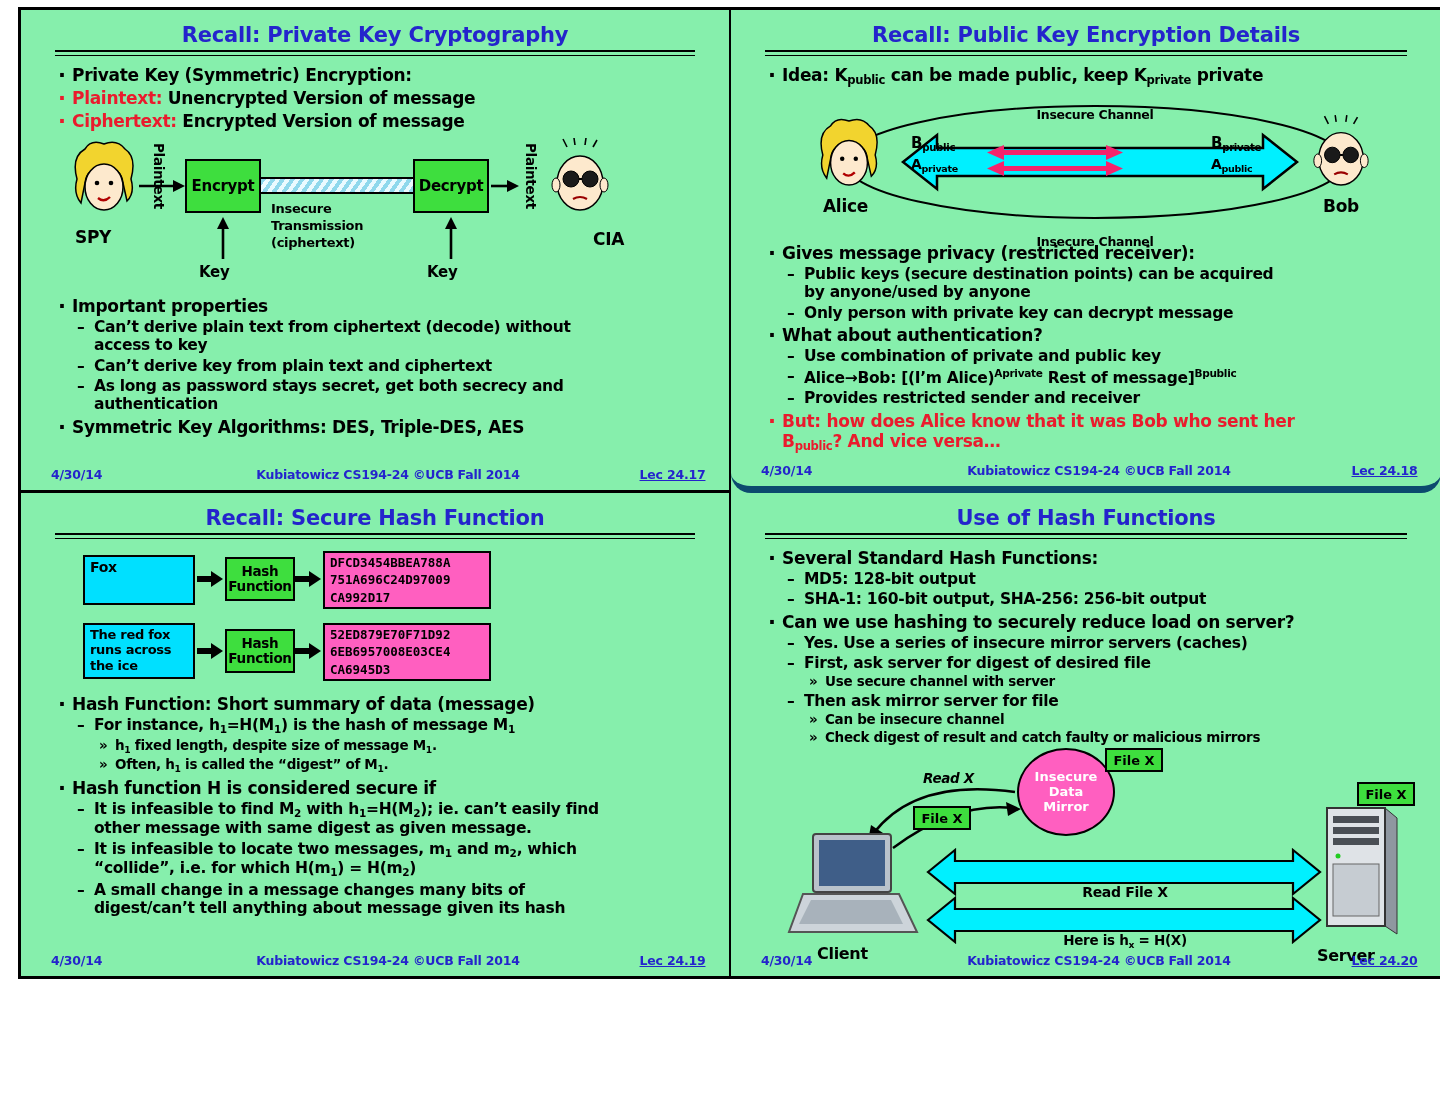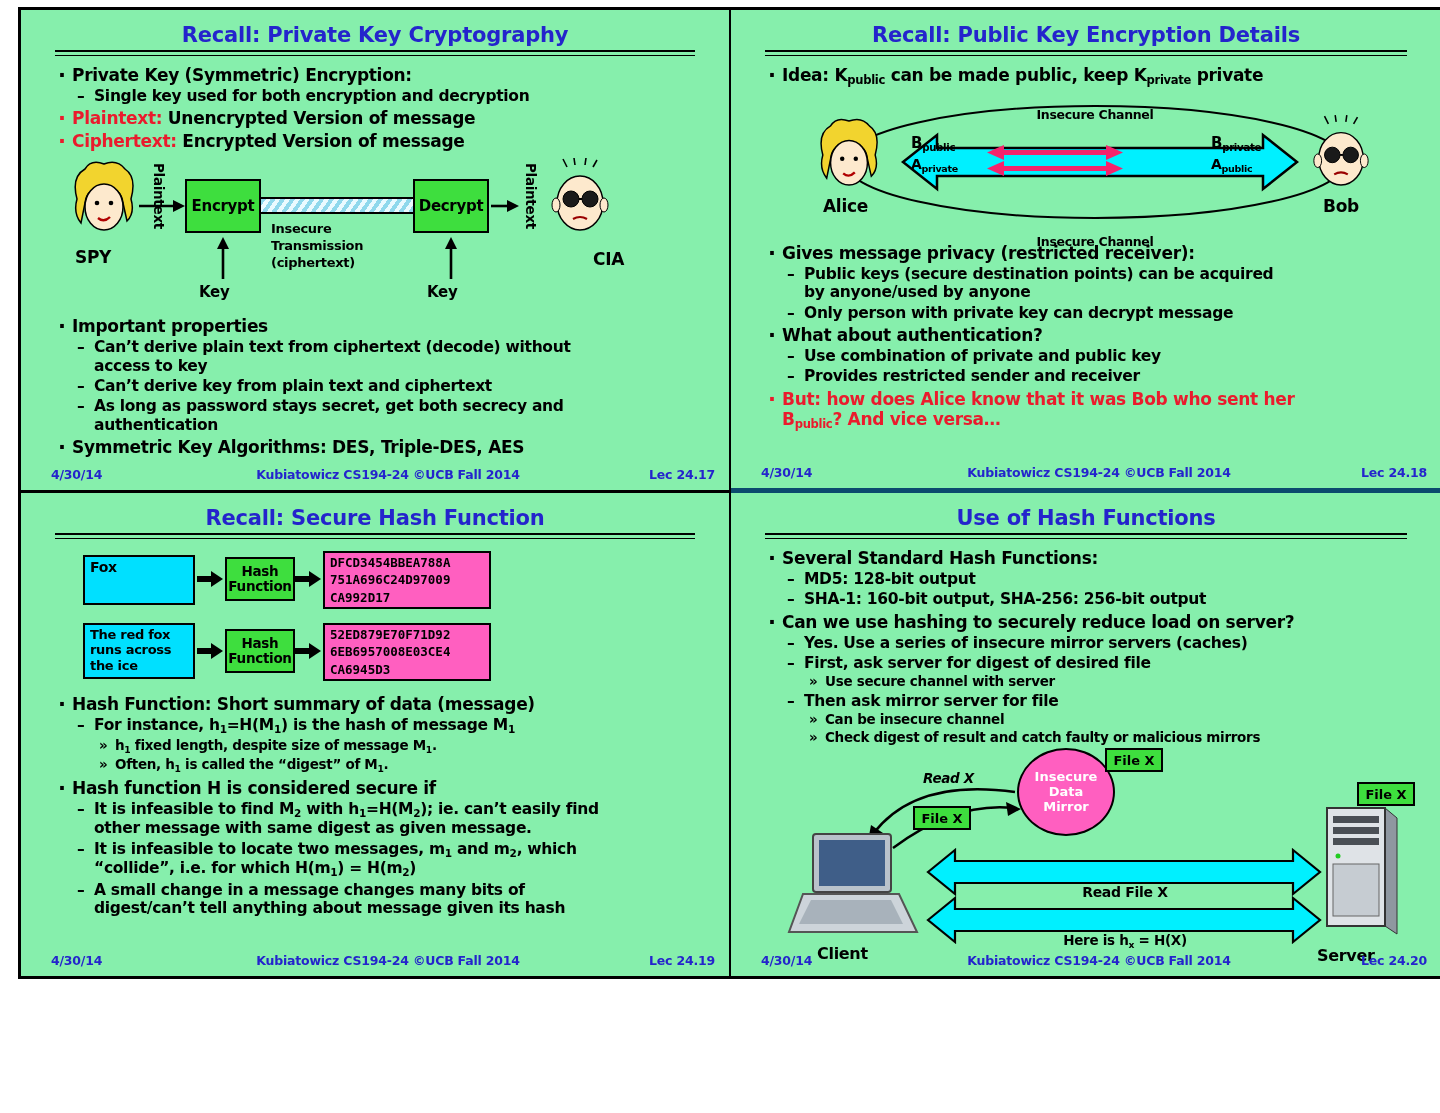--- a/index.html
+++ b/index.html
@@ -4,21 +4,21 @@
 <style>
   * { margin:0; padding:0; box-sizing:border-box; }
   html,body { width:1440px; height:1113px; background:#fff; overflow:hidden; }
   body { font-family:"DejaVu Sans","Liberation Sans",sans-serif; font-weight:bold; color:#000; }
 
   .frame { position:absolute; left:18px; top:7px; width:1426px; height:972px;
            border:3px solid #000; display:grid;
            grid-template-columns:1fr 1fr; grid-template-rows:1fr 1fr; background:#86efac; }
   .cell { position:relative; overflow:hidden; }
   .cell.tl { border-right:2.5px solid #000; border-bottom:3px solid #000; }
-  .cell.tr { border-bottom:5px solid #0c4a6e; }
+  .cell.tr { border-bottom:7px solid #0c4a6e;border-radius:20px; }
   .cell.bl { border-right:2.5px solid #000;padding-left:32px; }
 
   .slide { position:absolute; inset:0; }
   .s-title { margin-top:13px; text-align:center; font-size:21px; color:#2424cc; letter-spacing:-0.2px; }
   .rule { margin:3px 34px 0 34px; height:6px; border-top:2.5px solid #000; border-bottom:1.5px solid #000; }
   .s-body { padding:6px 14px 0 34px; position:relative; }
 
   .line { line-height:1.18; margin-top:3px; letter-spacing:-0.3px; position:relative; }
   .b1 { font-size:17px; padding-left:17px; }
   .b1::before { content:"·"; position:absolute; left:3px; top:-2px; font-size:21px; }
@@ -56,34 +56,33 @@
   .fbox { position:absolute; background:#3ede3e; border:2.2px solid #000; width:58px; height:24px;
           display:flex; align-items:center; justify-content:center; font-size:13px; }
   .tube { position:absolute; border-top:2.5px solid #000; border-bottom:2.5px solid #000;
           background:repeating-linear-gradient(125deg,#8fd8ec 0 4px,#eafaff 4px 8px); }
   .mirror { position:absolute; background:#ff5fc0; border:2.5px solid #000; border-radius:50%;
             color:#fff; display:flex; align-items:center; justify-content:center;
             text-align:center; font-size:13px; line-height:1.15; }
 
   .footer { position:absolute; left:30px; right:14px; bottom:8px; display:flex;
             color:#2424cc; font-size:12.5px; letter-spacing:-0.2px; }
-  .footer .fl { width:95px; } .footer .fc { flex:1; text-align:center; } .footer .fr { width:85px; text-align:right; }
+  .footer .fl { width:95px; } .footer .fc { flex:1; text-align:center; } .footer .fr { width:85px; text-align:center;text-decoration:underline; }
 </style>
 </head>
 <body>
 
 <div class="frame">
 
   <div class="cell tl">
     <div class="slide">
       <div class="s-title">Recall: Private Key Cryptography</div>
       <div class="rule"></div>
       <div class="s-body">
         <div class="line b1">Private Key (Symmetric) Encryption:</div>
-        <div class="line b2">Single key used for both encryption and decryption</div>
         <div class="line b1 rb"><span class="red">Plaintext:</span> Unencrypted Version of message</div>
         <div class="line b1 rb"><span class="red">Ciphertext:</span> Encrypted Version of message</div>
 
         <div class="diagram d1">
           <svg class="dsvg" width="655" height="158">
             <g stroke="#000" stroke-width="2.6">
               <line x1="84" y1="51" x2="120" y2="51"></line>
               <line x1="436" y1="51" x2="454" y2="51"></line>
               <line x1="168" y1="124" x2="168" y2="90"></line>
               <line x1="396" y1="124" x2="396" y2="90"></line>
@@ -193,20 +192,21 @@
           <div class="lbl" style="left:58px;top:106px;font-size:17px;">Alice</div>
           <div class="lbl" style="left:558px;top:106px;font-size:17px;">Bob</div>
           <div class="lbl ctr" style="left:235px;top:124px;width:190px;font-size:12.5px;">Insecure Channel</div>
         </div>
 
         <div class="line b1">Gives message privacy (restricted receiver):</div>
         <div class="line b2 w520">Public keys (secure destination points) can be acquired by anyone/used by anyone</div>
         <div class="line b2">Only person with private key can decrypt message</div>
         <div class="line b1">What about authentication?</div>
         <div class="line b2">Use combination of private and public key</div>
+        <div class="line b2">Alice→Bob: [(I’m Alice)<sup>Aprivate</sup> Rest of message]<sup>Bpublic</sup></div>
         <div class="line b2">Provides restricted sender and receiver</div>
         <div class="line b1 red w560">But: how does Alice know that it was Bob who sent her B<sub>public</sub>?  And vice versa…</div>
       </div>
       <div class="footer">
         <div class="fl">4/30/14</div>
         <div class="fc">Kubiatowicz CS194-24 ©UCB Fall 2014</div>
         <div class="fr">Lec 24.18</div>
       </div>
     </div>
   </div>

